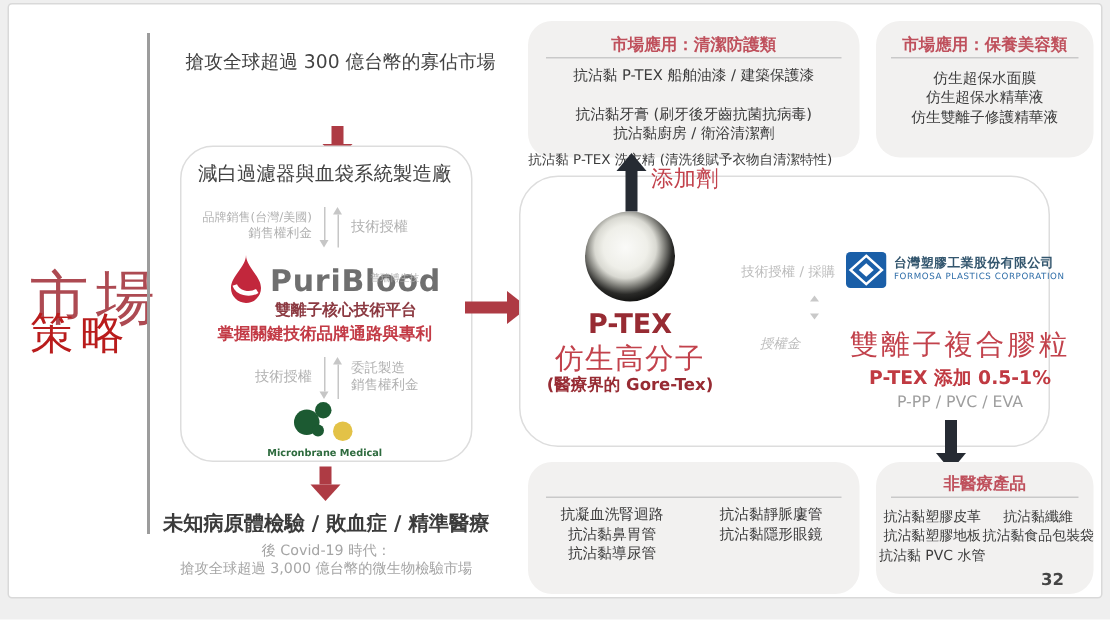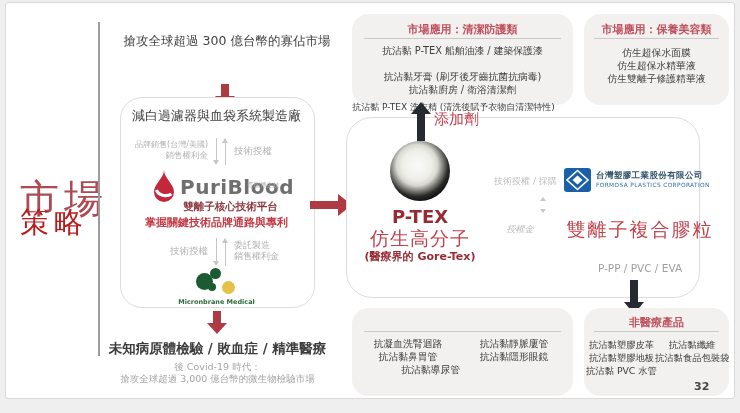--- a/index.html
+++ b/index.html
@@ -113,30 +113,31 @@
 
   <svg style="position:absolute;left:564px;top:168px;" width="27" height="24" viewBox="0 0 27 24">
     <rect x="0" y="0" width="27" height="24" rx="3" fill="#1a5fa8"></rect>
     <path d="M13.5 2.5 L24 12 L13.5 21.5 L3 12 Z" fill="none" stroke="#ffffff" stroke-width="1.6"></path>
     <path d="M13.5 7.5 L18.5 12 L13.5 16.5 L8.5 12 Z" fill="#ffffff"></path>
   </svg>
   <div class="t" style="left:596px;top:170px;font-size:8.5px;font-weight:bold;color:#33566e;letter-spacing:0.4px;">台灣塑膠工業股份有限公司</div>
   <div class="t" style="left:596px;top:182px;font-size:5.8px;color:#2e6da8;letter-spacing:0.4px;">FORMOSA PLASTICS CORPORATION</div>
 
   <div class="t ct" style="left:555px;top:217px;width:170px;font-size:19px;color:#c2424c;letter-spacing:2px;">雙離子複合膠粒</div>
+  <div class="t ct" style="left:565px;top:244px;width:150px;font-size:12.5px;font-weight:bold;color:#c03a42;">P-TEX 添加 0.5-1%</div>
   <div class="t ct" style="left:565px;top:262px;width:150px;font-size:10.5px;color:#9e9e9e;">P-PP / PVC / EVA</div>
 
   <div class="shaft" style="left:630px;top:280px;width:8px;height:22px;background:#262b33;"></div>
   <div class="tri" style="left:624px;top:302px;border-left:10px solid transparent;border-right:10px solid transparent;border-top:12px solid #262b33;"></div>
 
   <div class="box-soft" style="left:352px;top:308px;width:221px;height:88px;"></div>
   <div class="hr" style="left:364px;top:331px;width:197px;"></div>
   <div class="t ct item" style="left:356px;top:337px;width:104px;">抗凝血洗腎迴路</div>
   <div class="t ct item" style="left:356px;top:350px;width:104px;">抗沾黏鼻胃管</div>
-  <div class="t ct item" style="left:356px;top:363px;width:104px;text-align:right;">抗沾黏導尿管</div>
+  <div class="t ct item" style="left:356px;top:363px;width:104px;">抗沾黏導尿管</div>
   <div class="t ct item" style="left:460px;top:337px;width:108px;">抗沾黏靜脈廔管</div>
   <div class="t ct item" style="left:460px;top:350px;width:108px;">抗沾黏隱形眼鏡</div>
 
   <div class="box-soft" style="left:584px;top:308px;width:145px;height:88px;"></div>
   <div class="t ct title-red" style="left:584px;top:315px;width:145px;font-size:11px;text-align:center;">非醫療產品</div>
   <div class="hr" style="left:594px;top:331px;width:125px;"></div>
   <div class="t ct" style="left:585px;top:338px;width:73px;font-size:9.3px;line-height:13px;">抗沾黏塑膠皮革</div>
   <div class="t ct" style="left:585px;top:351px;width:73px;font-size:9.3px;line-height:13px;">抗沾黏塑膠地板</div>
   <div class="t ct" style="left:585px;top:364px;width:73px;font-size:9.3px;line-height:13px;">抗沾黏 PVC 水管</div>
   <div class="t ct" style="left:655px;top:338px;width:74px;font-size:9.3px;line-height:13px;">抗沾黏纖維</div>

